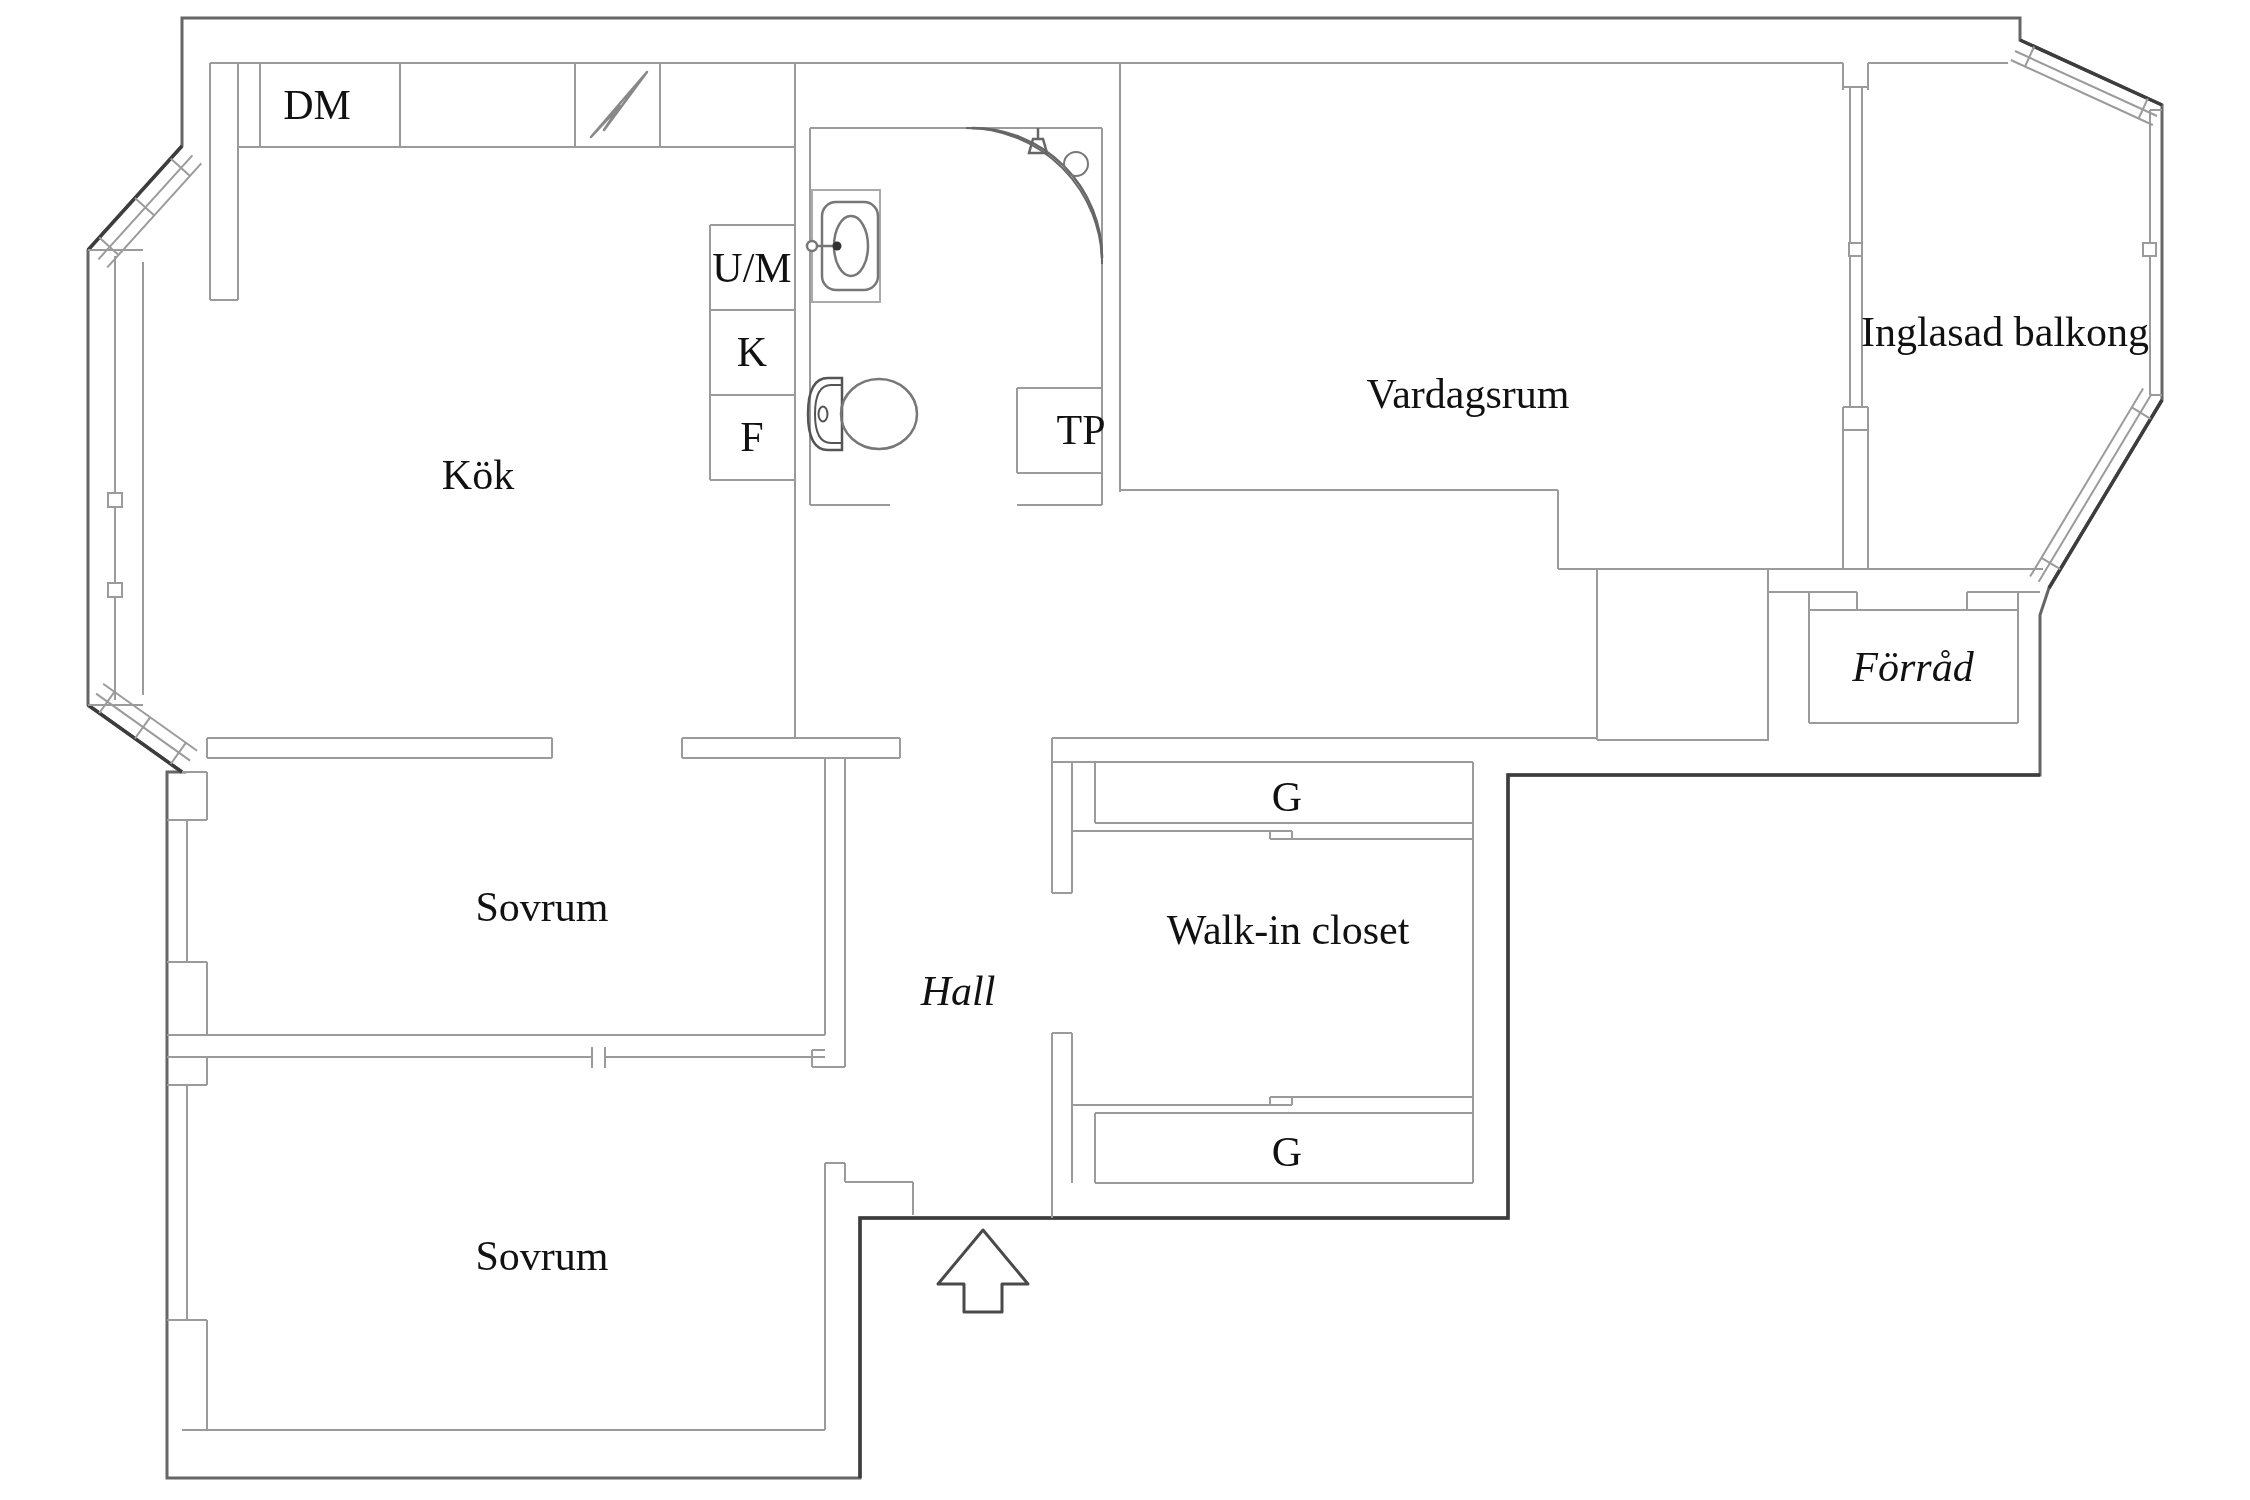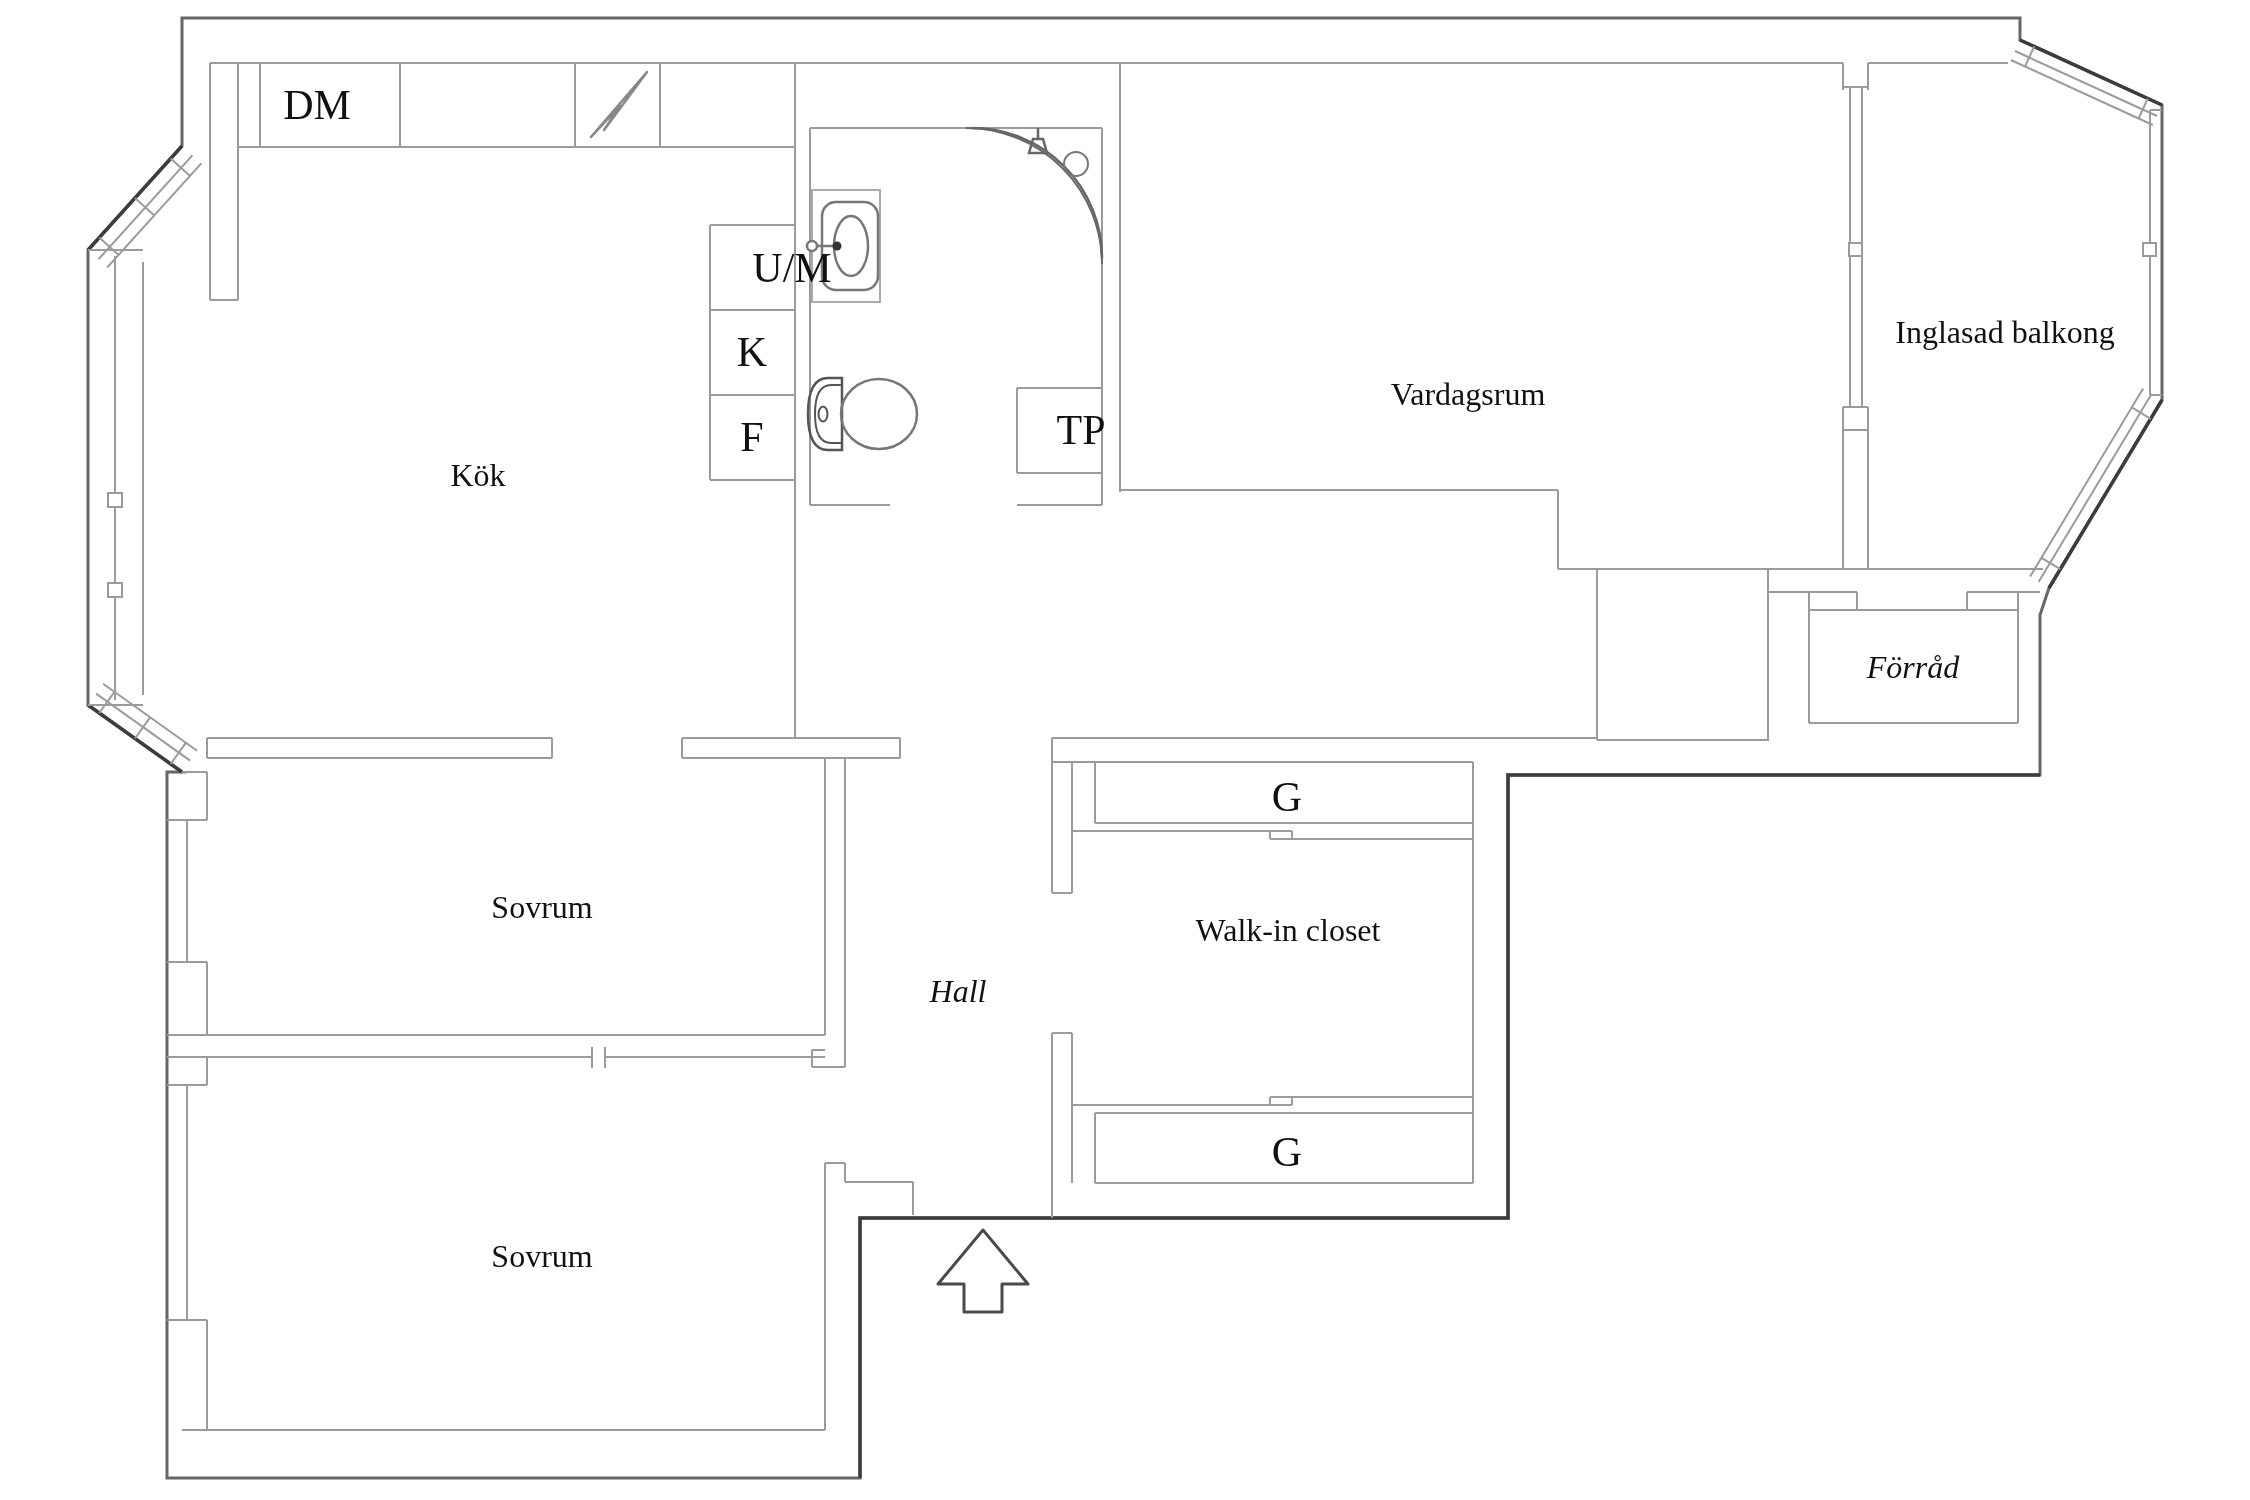--- a/index.html
+++ b/index.html
@@ -1,21 +1,21 @@
 <!DOCTYPE html>
 <html><head>
 <meta charset="utf-8">
 <style>
   html,body{margin:0;padding:0;background:#ffffff;}
   #stage{position:relative;width:2250px;height:1500px;background:#ffffff;overflow:hidden;
          font-family:"Liberation Serif","DejaVu Serif",serif;}
   #plan-svg{position:absolute;left:0;top:0;}
   .lbl{position:absolute;transform:translate(-50%,-50%);color:#111;white-space:nowrap;
        font-family:"Liberation Serif","DejaVu Serif",serif;}
-  .room-lbl{font-size:32px;}
+  .room-lbl{font-size:42px;}
   .small-lbl{font-size:42px;}
 </style>
 </head>
 <body>
 
 <div id="stage">
 
   <svg id="plan-svg" width="2250" height="1500" viewBox="0 0 2250 1500" xmlns="http://www.w3.org/2000/svg">
 
     <path d="M182 146 V18 H2020 V40 L2162 105 V400 L2049 588 L2040 615 V775 H1508 V1218 H860 V1478 H167 V772 H182 L88 705 V250 Z" fill="none" stroke="#666666" stroke-width="3"></path>
@@ -117,21 +117,21 @@
       <path d="M966 128 A136 136 0 0 1 1102 264" stroke-width="2"></path>
       <line x1="1038" y1="128" x2="1038" y2="140"></line>
       <path d="M1029 153 L1047 153 L1043 139 L1033 139 Z"></path>
       <circle cx="1076" cy="164" r="12" stroke="#777777" stroke-width="2"></circle>
     </g>
 
     <path d="M983 1230 L1028 1284 H1002 V1312 H964 V1284 H938 Z" fill="#ffffff" stroke="#4a4a4a" stroke-width="3" stroke-linejoin="round"></path>
   </svg>
 
   <div class="lbl small-lbl" style="left:317px;top:105px;">DM</div>
-  <div class="lbl small-lbl" style="left:792px;top:268px;">U/M</div>
+  <div class="lbl small-lbl" style="left:752px;top:268px;">U/M</div>
   <div class="lbl small-lbl" style="left:752px;top:352px;">K</div>
   <div class="lbl small-lbl" style="left:752px;top:437px;">F</div>
   <div class="lbl room-lbl" style="left:478px;top:447px;margin-top:28px;">Kök</div>
   <div class="lbl small-lbl" style="left:1081px;top:430px;">TP</div>
   <div class="lbl room-lbl" style="left:1468px;top:394px;">Vardagsrum</div>
   <div class="lbl room-lbl" style="left:2005px;top:332px;">Inglasad balkong</div>
   <div class="lbl room-lbl" style="left:1913px;top:667px;font-style:italic;">Förråd</div>
   <div class="lbl room-lbl" style="left:542px;top:907px;">Sovrum</div>
   <div class="lbl room-lbl" style="left:958px;top:991px;font-style:italic;">Hall</div>
   <div class="lbl room-lbl" style="left:1288px;top:930px;">Walk-in closet</div>

